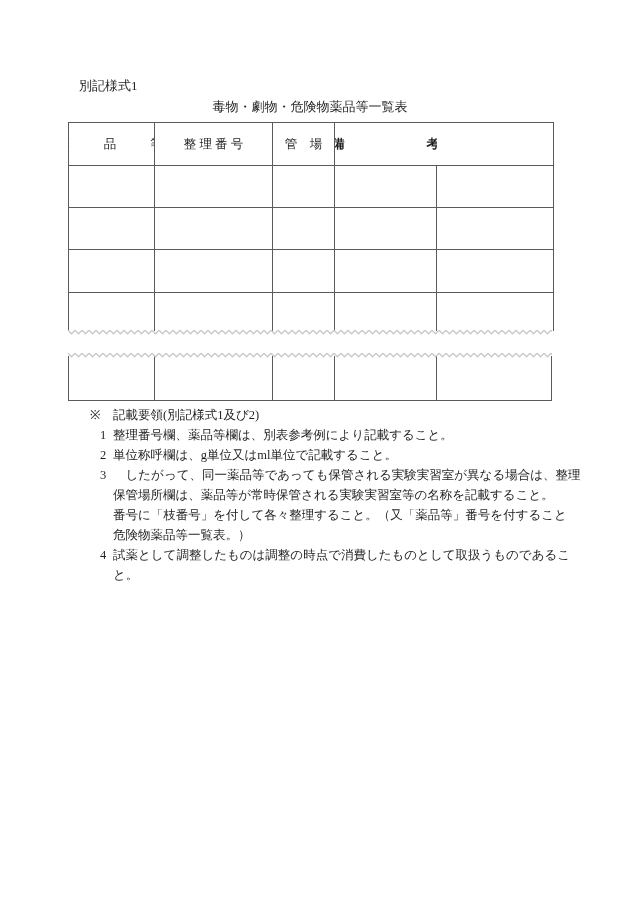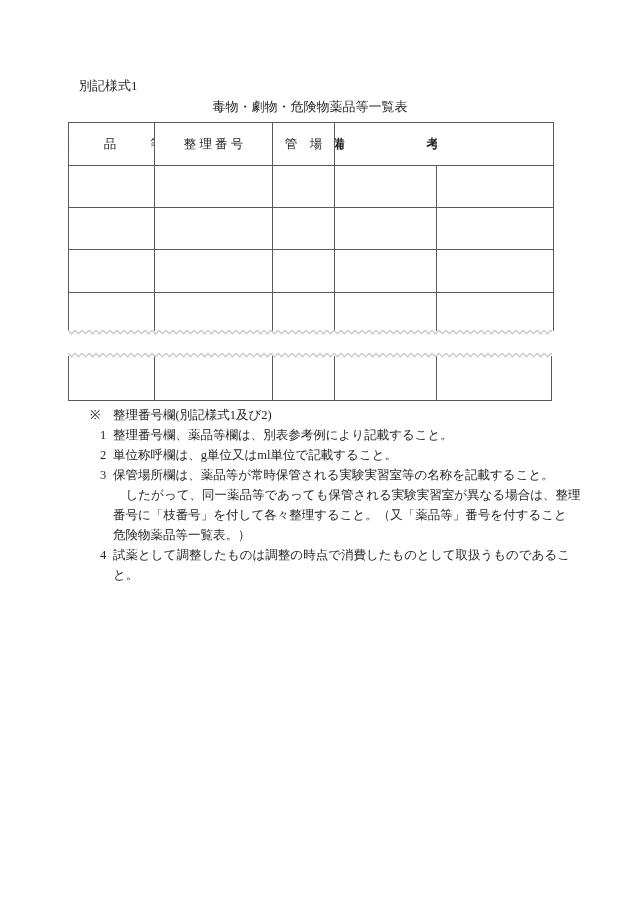--- a/index.html
+++ b/index.html
@@ -134,39 +134,39 @@
       <div class="t-cell"></div>
       <div class="t-cell"></div>
       <div class="t-cell"></div>
       <div class="t-cell"></div>
     </div>
   </div>
 
   <div class="notes">
     <div class="note-heading-line">
       <span class="note-marker">※</span>
-      <span>整理番号欄(別記様式1及び2)</span>
+      <span>記載要領(別記様式1及び2)</span>
     </div>
     <div class="note-item">
       <span class="note-num">1</span>
       <div class="note-lines">
         <div>整理番号欄、薬品等欄は、別表参考例により記載すること。</div>
       </div>
     </div>
     <div class="note-item">
       <span class="note-num">2</span>
       <div class="note-lines">
         <div>単位称呼欄は、g単位又はml単位で記載すること。</div>
       </div>
     </div>
     <div class="note-item">
       <span class="note-num">3</span>
       <div class="note-lines">
+        <div>　したがって、同一薬品等であっても保管される実験実習室が異なる場合は、整理</div>
         <div>保管場所欄は、薬品等が常時保管される実験実習室等の名称を記載すること。</div>
-        <div>　したがって、同一薬品等であっても保管される実験実習室が異なる場合は、整理</div>
         <div>番号に「枝番号」を付して各々整理すること。（又「薬品等」番号を付すること</div>
         <div>危険物薬品等一覧表。）</div>
       </div>
     </div>
     <div class="note-item">
       <span class="note-num">4</span>
       <div class="note-lines">
         <div>試薬として調整したものは調整の時点で消費したものとして取扱うものであるこ</div>
         <div>と。</div>
       </div>

